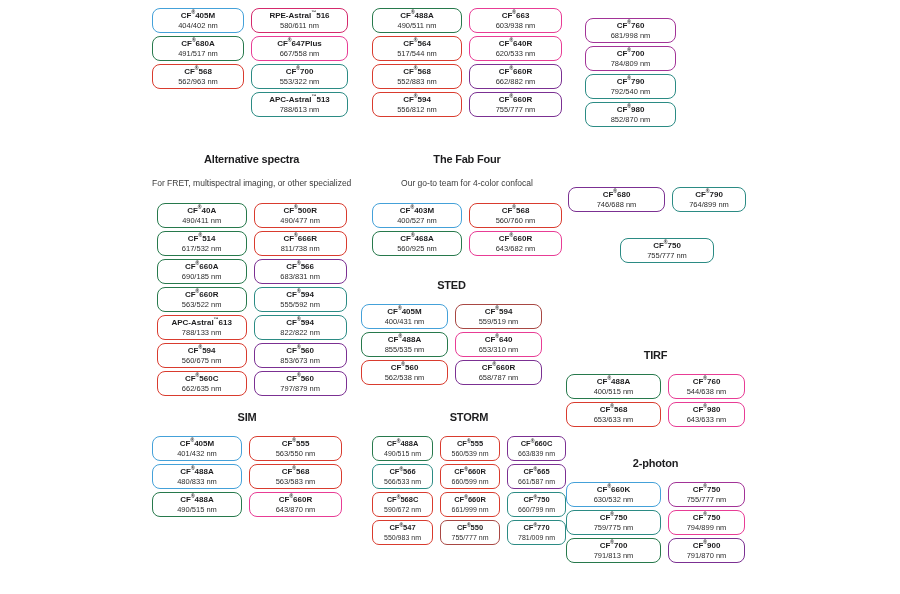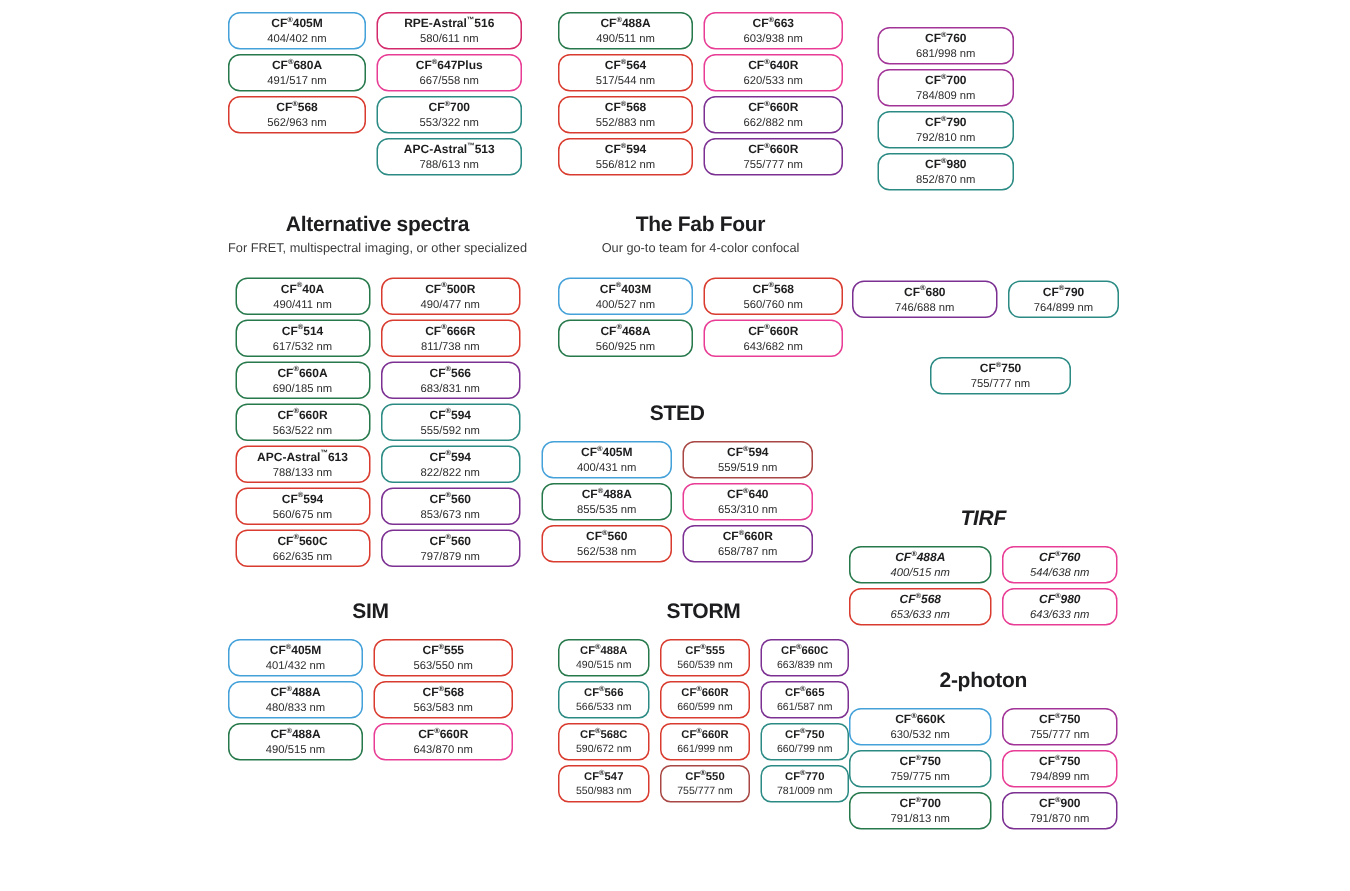--- a/index.html
+++ b/index.html
@@ -3,22 +3,22 @@
 <meta charset="utf-8">
 <style>
   html,body{margin:0;padding:0;}
   body{
     width:900px;height:594px;background:#ffffff;position:relative;overflow:hidden;
     font-family:"Liberation Sans",sans-serif;
   }
   #poster{position:absolute;inset:0;}
   .section{position:absolute;}
   .sec-title{
-    font-weight:bold;color:#1d1d1f;text-align:center;font-size:14px;
-    line-height:18px;letter-spacing:-0.2px;margin:0;
+    font-weight:bold;color:#1d1d1f;text-align:center;font-size:11px;
+    line-height:18px;letter-spacing:-0.2px;margin:10px;
   }
   .sec-title.solo{margin-bottom:10px;}
   .sec-title.wrap{line-height:18px;margin-bottom:8px;}
   .sec-sub{
     color:#3a3a3a;text-align:center;font-size:8.5px;line-height:10px;
     margin:2px 0 15px 0;white-space:nowrap;
   }
   .cols{display:flex;gap:7px;justify-content:center;}
   .col{display:flex;flex-direction:column;gap:3px;}
   .pill{
@@ -119,21 +119,21 @@
           <div class="pill" style="border-color: rgb(162, 51, 151);">
             <span class="pill-name">CF<sup>®</sup>760</span>
             <span class="pill-value">681/998 nm</span>
           </div>
           <div class="pill" style="border-color: rgb(162, 51, 151);">
             <span class="pill-name">CF<sup>®</sup>700</span>
             <span class="pill-value">784/809 nm</span>
           </div>
           <div class="pill" style="border-color: rgb(43, 139, 132);">
             <span class="pill-name">CF<sup>®</sup>790</span>
-            <span class="pill-value">792/810 nm</span>
+            <span class="pill-value">792/540 nm</span>
           </div>
           <div class="pill" style="border-color: rgb(43, 139, 132);">
             <span class="pill-name">CF<sup>®</sup>980</span>
             <span class="pill-value">852/870 nm</span>
           </div>
         </div>
       </div>
     </div>
     <div class="section" style="left: 152px; top: 140px;">
       <div class="sec-title">Alternative spectra</div>
@@ -279,21 +279,21 @@
     <div class="section" style="left: 600px; top: 238px; width: 134px;">
       <div class="cols">
         <div class="col" style="width: 94px;">
           <div class="pill" style="border-color: rgb(43, 139, 132);">
             <span class="pill-name">CF<sup>®</sup>750</span>
             <span class="pill-value">755/777 nm</span>
           </div>
         </div>
       </div>
     </div>
-    <div class="section" style="left: 566px; top: 336px; font-style: italic;">
+    <div class="section" style="left: 566px; top: 336px;">
       <div class="sec-title solo">TIRF</div>
       <div class="cols">
         <div class="col" style="width: 95px;">
           <div class="pill" style="border-color: rgb(39, 121, 76);">
             <span class="pill-name">CF<sup>®</sup>488A</span>
             <span class="pill-value">400/515 nm</span>
           </div>
           <div class="pill" style="border-color: rgb(217, 59, 46);">
             <span class="pill-name">CF<sup>®</sup>568</span>
             <span class="pill-value">653/633 nm</span>

